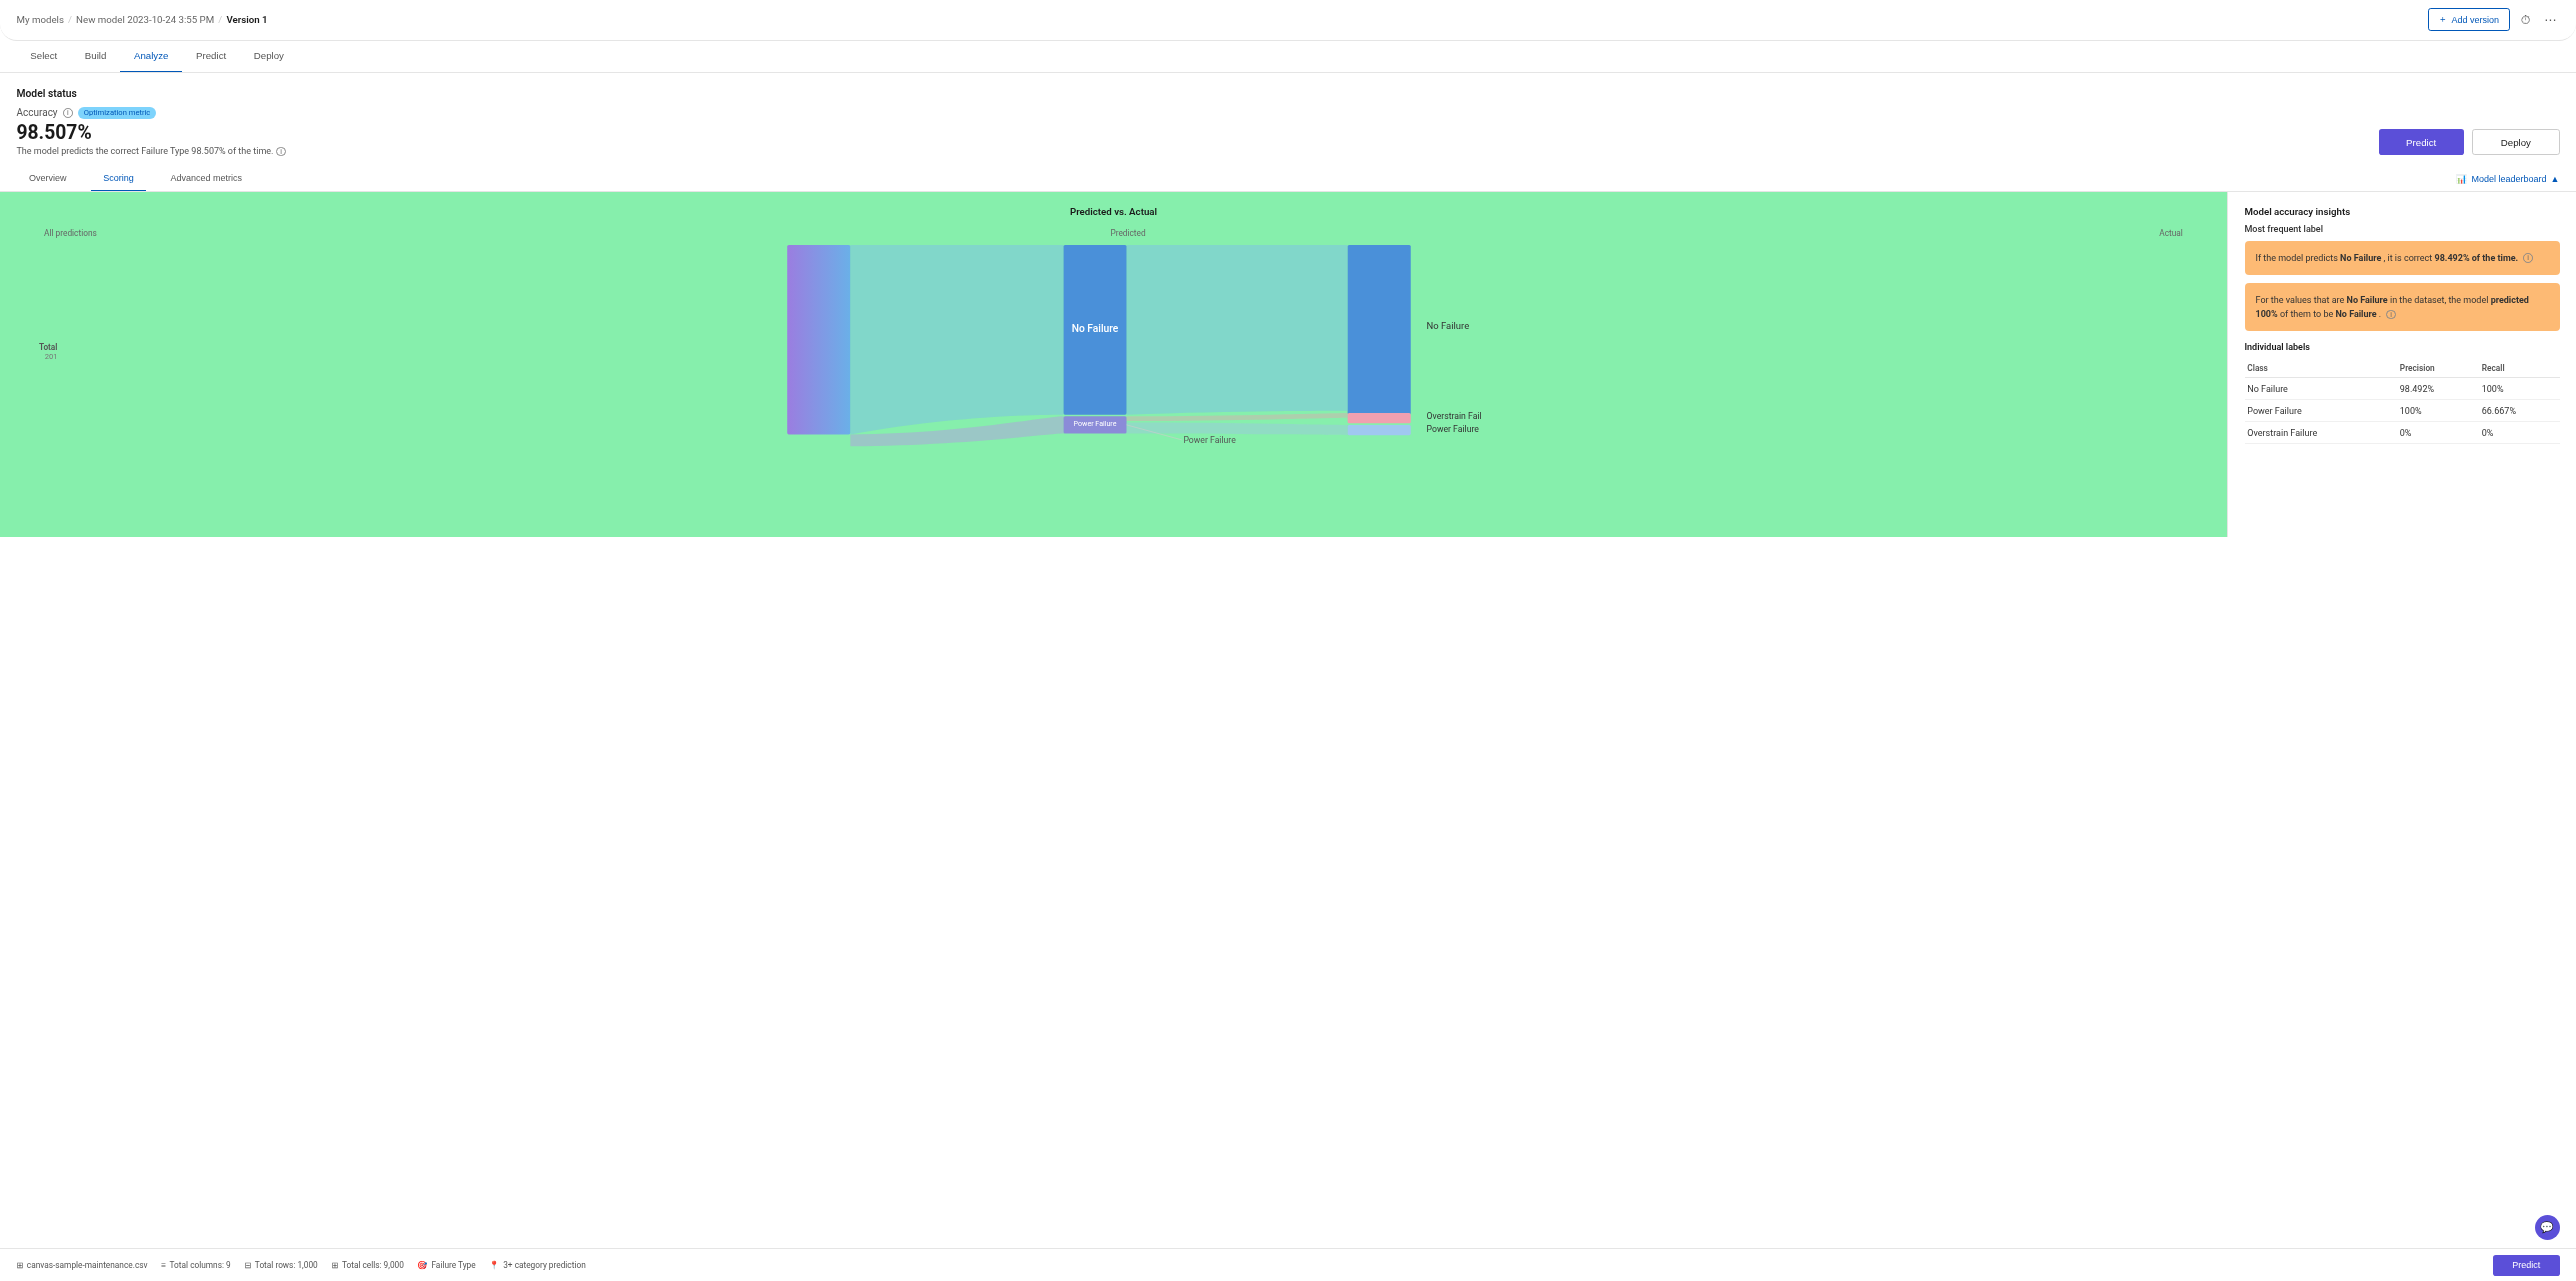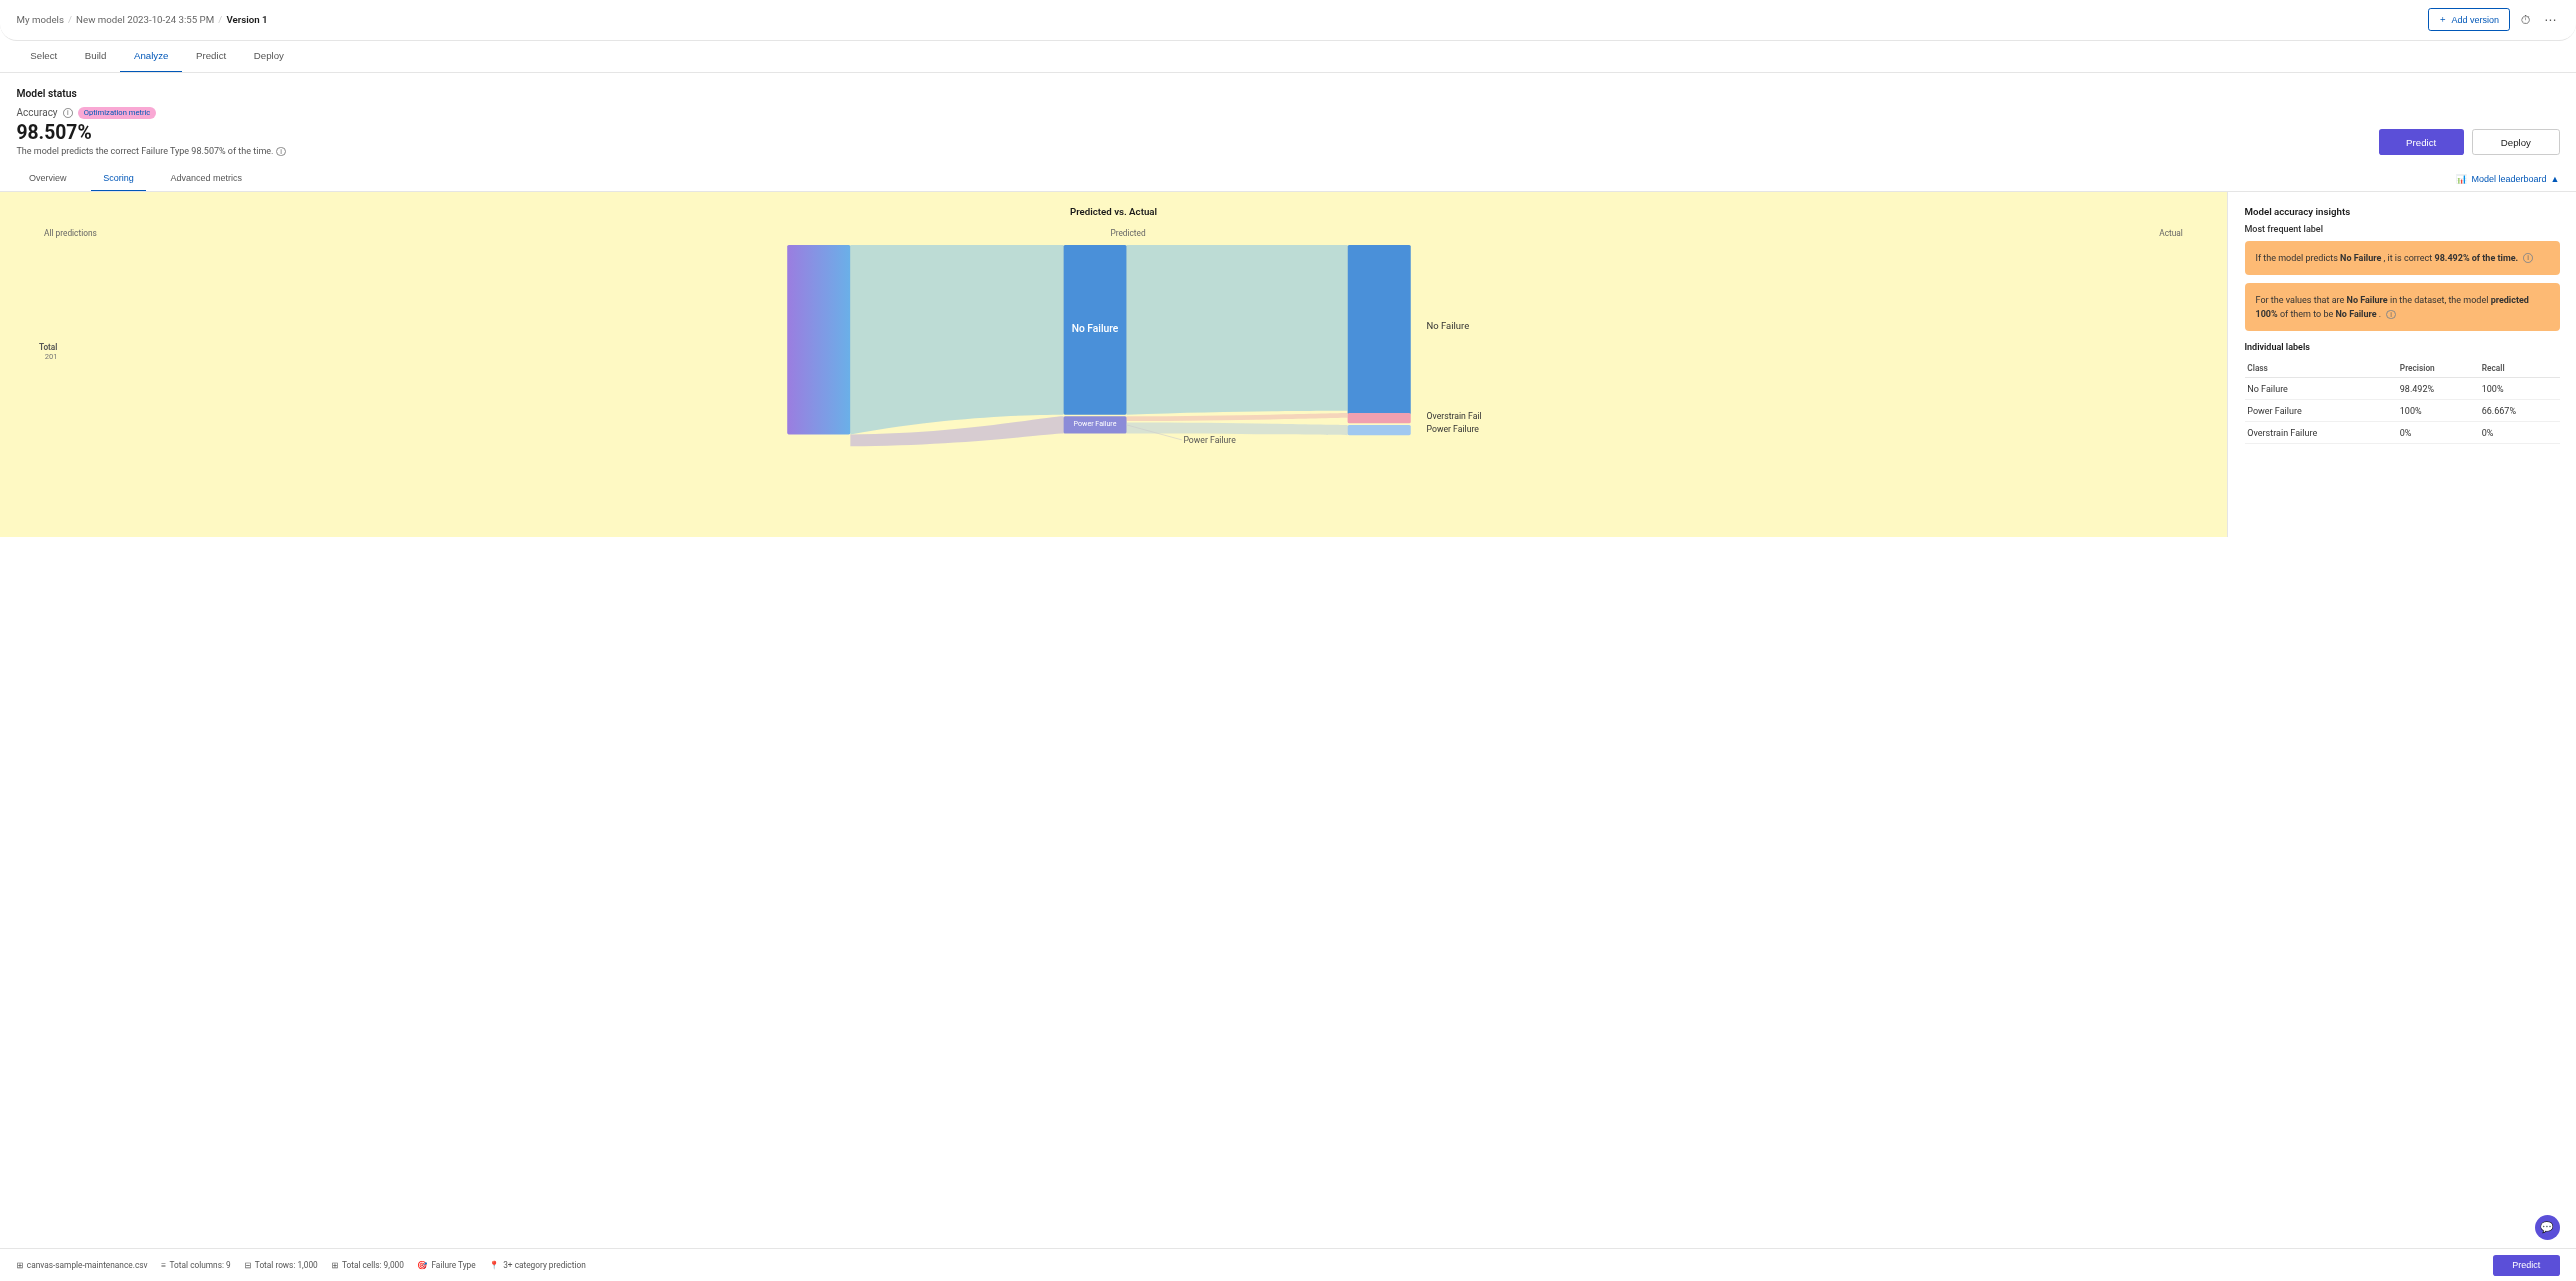--- a/index.html
+++ b/index.html
@@ -15,41 +15,41 @@
 
     
     .nav-tabs { display: flex; gap: 0; padding: 0 16.5px; border-bottom: 0.7px solid #e5e5e5; }
     .nav-tab { padding: 9.7px 13.8px; font-size: 9.7px; color: #555; cursor: pointer; border-bottom: 1.4px solid transparent; background: none; border-top: none; border-left: none; border-right: none; }
     .nav-tab.active { color: #0057b8; border-bottom: 1.4px solid #0057b8; font-weight: 500; }
 
     
     .model-status { padding: 13.8px 16.5px 0; }
     .model-status-title { font-size: 10.3px; font-weight: 600; margin-bottom: 6.9px; }
     .accuracy-row { display: flex; align-items: center; gap: 5.5px; margin-bottom: 2.8px; }
-    .optimization-badge { background: #f9a8d4; color: #0057b8; font-size: 7.6px; padding: 1.4px 5.5px; border-radius: 6.9px; }
+    .optimization-badge { background: #7dd3fc; color: #0057b8; font-size: 7.6px; padding: 1.4px 5.5px; border-radius: 6.9px; }
     .accuracy-value { font-size: 19.3px; font-weight: 700; color: #1a1a1a; }
     .accuracy-desc { font-size: 9px; color: #555; margin-top: 1.4px; }
 
     
     .action-row { display: flex; justify-content: flex-end; gap: 8.3px; padding: 0 16.5px; margin-top: -27.6px; }
     .btn-predict { background: #5b4fd8; color: white; border: none; padding: 6.9px 27.6px; border-radius: 2.8px; cursor: pointer; font-size: 9.7px; font-weight: 500; }
     .btn-deploy { background: white; color: #1a1a1a; border: 0.7px solid #ccc; padding: 6.9px 27.6px; border-radius: 2.8px; cursor: pointer; font-size: 9.7px; font-weight: 500; }
 
     
     .sub-tabs-row { display: flex; align-items: center; justify-content: space-between; padding: 0 16.5px; border-bottom: 0.7px solid #e5e5e5; margin-top: 11px; }
     .sub-tabs { display: flex; gap: 12px; }
     .sub-tab { padding: 6.9px 12.4px; font-size: 9px; color: #555; cursor: pointer; border-bottom: 1.4px solid transparent; background: none; border-top: none; border-left: none; border-right: none; }
     .sub-tab.active { color: #0057b8; border-bottom: 1.4px solid #0057b8; font-weight: 500; text-align: center; }
     .leaderboard-btn { display: flex; align-items: center; gap: 4.1px; color: #0057b8; font-size: 9px; cursor: pointer; background: none; border: none; }
 
     
     .main-content { display: flex; }
 
     
-    .chart-area { flex: 1; padding: 13.8px 16.5px; background: #fef9c3; min-height: 345px; }
+    .chart-area { flex: 1; padding: 13.8px 16.5px; background: #86efac; min-height: 345px; }
     .chart-title { text-align: center; font-size: 9.7px; font-weight: 600; margin-bottom: 11px; }
     .chart-labels-row { display: flex; justify-content: space-between; padding: 0 27.6px; font-size: 8.3px; color: #666; margin-bottom: 2.8px; }
     .sankey-wrapper { position: relative; display: flex; align-items: center; gap: 0; height: 221px; }
     .sankey-left-label { font-size: 7.6px; color: #555; text-align: right; width: 41px; flex-shrink: 0; }
     .sankey-svg { flex: 1; height: 100%; }
 
     
     .right-panel { width: 349px; border-left: 0.7px solid #e5e5e5; padding: 13.8px 16.5px; background: white; }
     .insights-title { font-size: 9.7px; font-weight: 600; margin-bottom: 4.1px; }
     .frequent-label-title { font-size: 9px; font-weight: 500; margin-bottom: 6.9px; color: #333; }

